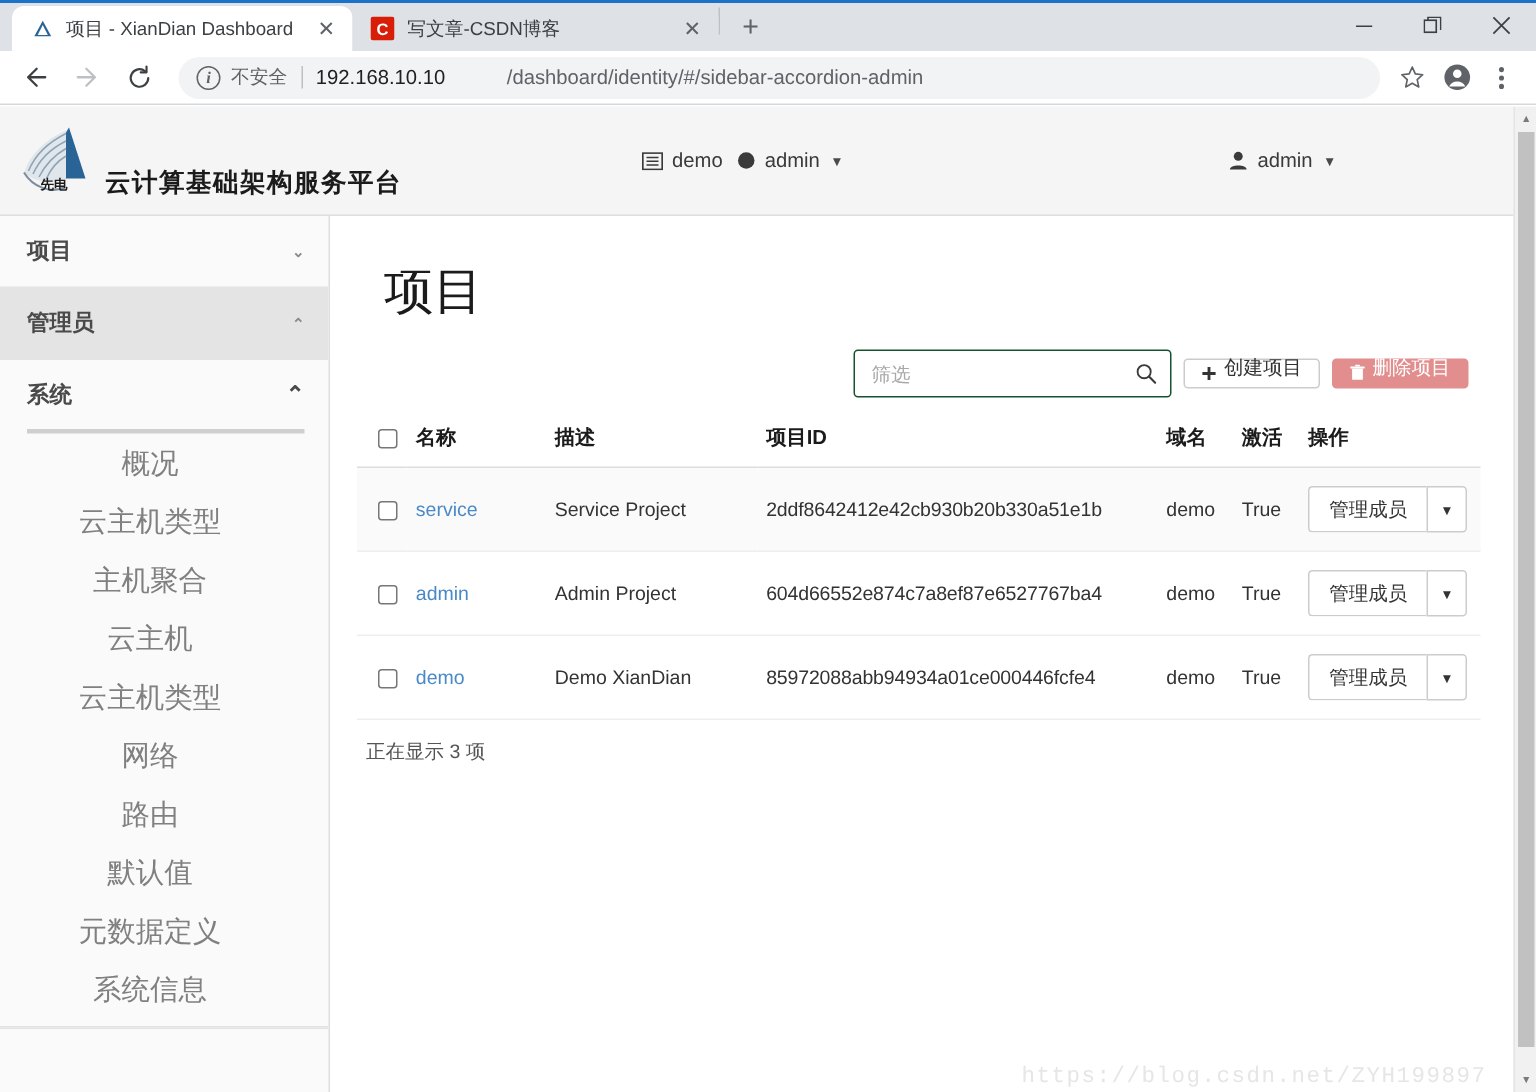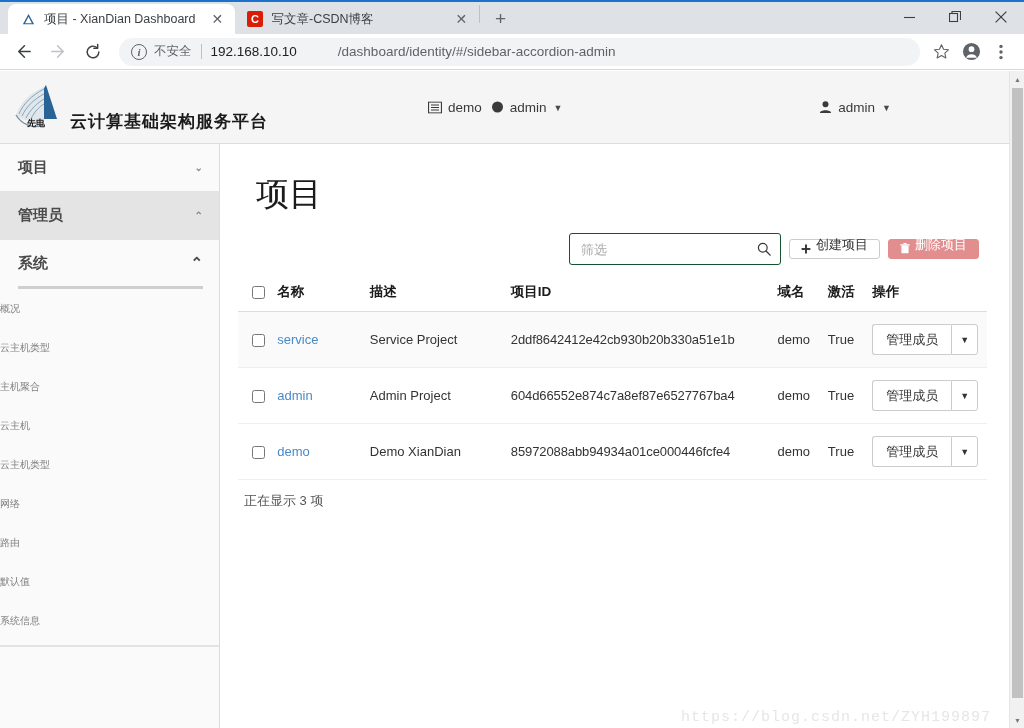--- a/index.html
+++ b/index.html
@@ -192,23 +192,23 @@
   }
   .sb-group.active { background: #e4e4e4; }
   .sb-group .chev { color: #8a8a8a; font-size: 10px; }
   .sb-sub-title {
     height: 46px; display: flex; align-items: center; justify-content: space-between;
     padding: 0 16px 0 18px;
     font-size: 15px; color: #4a4a4a; font-weight: bold;
   }
   .sb-rule { height: 3px; background: #cfcfcf; margin: 0 16px 0 18px; }
   .sb-item {
-    height: 39px; display: flex; align-items: center; justify-content: flex-start;
+    height: 39px; display: flex; align-items: center; justify-content: center;
     padding-right: 19px;
-    font-size: 10px; color: #808080;
+    font-size: 19px; color: #808080;
   }
   .sb-divider { height: 1px; background: #e3e3e3; margin-top: 5px; }
   .sb-group.bottom { border-bottom: none; border-top: 1px solid #e3e3e3; }
 
   .content {
     flex: 1 1 auto;
     background: #ffffff;
     padding: 22px 22px 0 18px;
     position: relative;
     overflow: hidden;
@@ -470,20 +470,23 @@
               <span>云主机类型</span>
             </div>
           <div class="sb-item">
               <span>网络</span>
             </div>
           <div class="sb-item">
               <span>路由</span>
             </div>
           <div class="sb-item">
               <span>默认值</span>
+            </div>
+          <div class="sb-item">
+              <span>元数据定义</span>
             </div>
           <div class="sb-item">
               <span>系统信息</span>
             </div>
 
           <div class="sb-divider"></div>
           <div class="sb-group bottom">
             
             
           </div>

